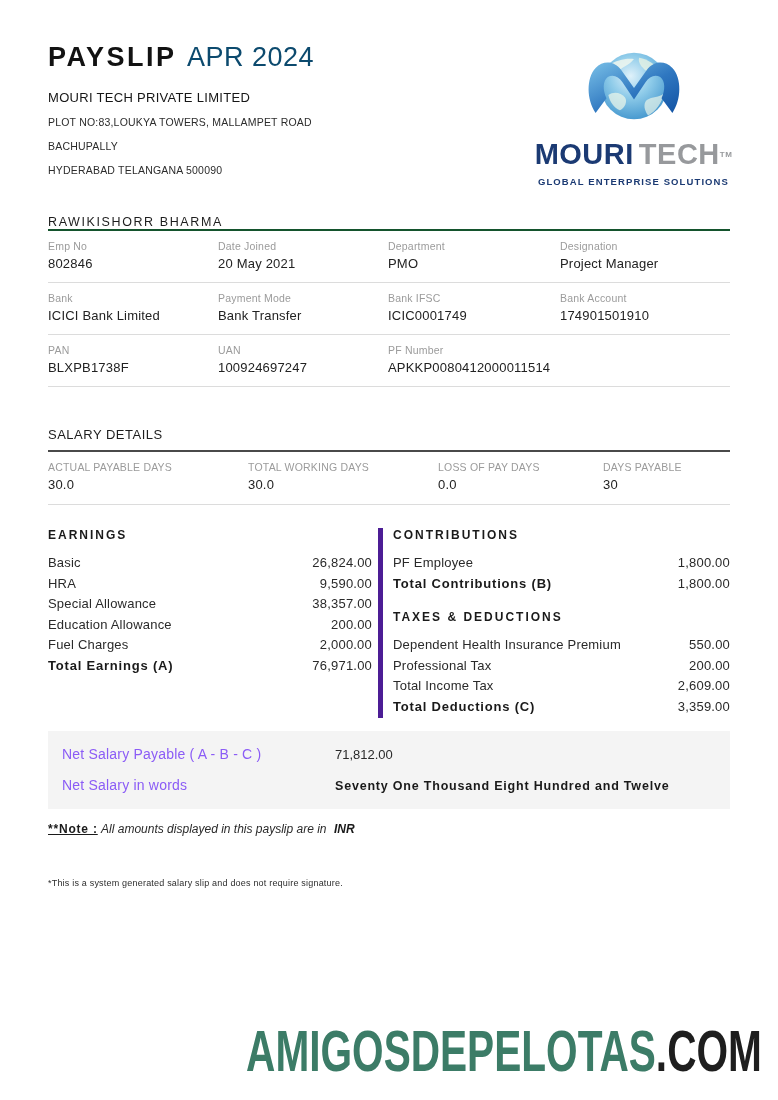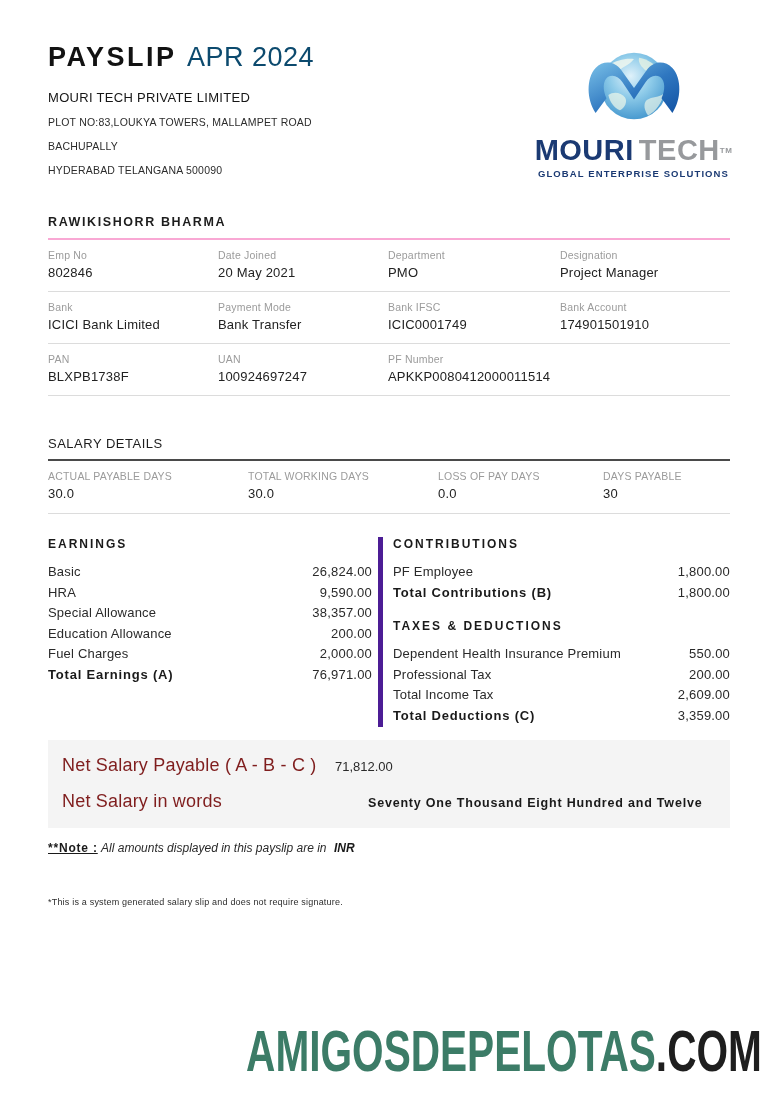--- a/index.html
+++ b/index.html
@@ -29,30 +29,30 @@
     margin-top: 17px; font-size: 13px; font-weight: 500; color: #161616; letter-spacing: 0.3px;
   }
   .address { margin-top: 9px; }
   .address div { font-size: 10.5px; color: #2c2c2c; line-height: 16px; letter-spacing: 0.2px; margin-top: 8px; }
 
   
   .logo-block {
     position: absolute; top: -6px; right: -6px; width: 205px; text-align: center;
   }
   .logo-globe { display: block; margin: 0 auto; }
-  .logo-wordmark { font-size: 29px; font-weight: 700; line-height: 32px; letter-spacing: 0.5px; white-space: nowrap; margin-top: -2px; text-align: center; }
+  .logo-wordmark { font-size: 29px; font-weight: 700; line-height: 40px; letter-spacing: 0.5px; white-space: nowrap; margin-top: -2px; text-align: center; }
   .logo-word-primary { color: #1b3a73; }
   .logo-word-secondary { color: #97999c; margin-left: 5px; }
   .logo-tm { font-size: 8px; font-weight: 700; color: #97999c; vertical-align: top; position: relative; top: 1px; }
   .logo-tagline { margin-top: 2px; font-size: 9.5px; font-weight: 700; color: #1b3a73; letter-spacing: 1.1px; white-space: nowrap; }
 
   
   .emp-name {
-    margin-top: 37px; font-size: 12.5px; font-weight: 700; letter-spacing: 1.6px; color: #1d1d1d;
-    padding-bottom: 9px; border-bottom: 2px solid #f9a8d4;
+    margin-top: 37px; font-size: 12.5px; font-weight: 400; letter-spacing: 1.6px; color: #1d1d1d;
+    border-bottom: 2px solid #14532d;
   }
   .info-row {
     display: grid; grid-template-columns: 170px 170px 172px 1fr;
     padding: 9px 0 11px 0; border-bottom: 1px solid #dcdcdc;
   }
   .cell-label { font-size: 10.5px; color: #9b9b9b; letter-spacing: 0.2px; }
   .cell-value { font-size: 13px; color: #222222; margin-top: 4px; letter-spacing: 0.2px; }
 
   
   .salary-title {
@@ -74,22 +74,22 @@
   }
   .section-header.second { margin-top: 16px; }
   .money-row { display: flex; justify-content: space-between; align-items: baseline; line-height: 20.6px; }
   .money-label { font-size: 13px; color: #2a2a2a; letter-spacing: 0.2px; }
   .money-amount { font-size: 13px; color: #2a2a2a; letter-spacing: 0.2px; }
   .money-row.total .money-label { font-weight: 700; letter-spacing: 0.8px; color: #1a1a1a; }
 
   
   .net-box { margin-top: 13px; background: #f4f4f4; padding: 15px 14px 16px 14px; }
   .net-row { display: flex; align-items: baseline; }
-  .net-row + .net-row { margin-top: 15px; gap: 33px; }
-  .net-label { width: 273px; font-size: 18px; color: #7f1d1d; letter-spacing: 0.2px; }
+  .net-row + .net-row { margin-top: 15px; }
+  .net-label { width: 273px; font-size: 14px; color: #8b5cf6; letter-spacing: 0.2px; }
   .net-amount { font-size: 13px; color: #2a2a2a; }
   .net-words { font-size: 12.5px; font-weight: 700; letter-spacing: 0.8px; color: #1a1a1a; }
 
   
   .note-line { margin-top: 13px; font-size: 12px; }
   .note-label { font-weight: 700; letter-spacing: 0.8px; color: #1a1a1a; text-decoration: underline; }
   .note-text { font-style: italic; color: #2a2a2a; margin-left: 0; }
   .note-currency { font-style: italic; font-weight: 700; color: #1a1a1a; margin-left: 4px; }
   .sys-note { margin-top: 42px; font-size: 9px; color: #2e2e2e; letter-spacing: 0.2px; }
 

